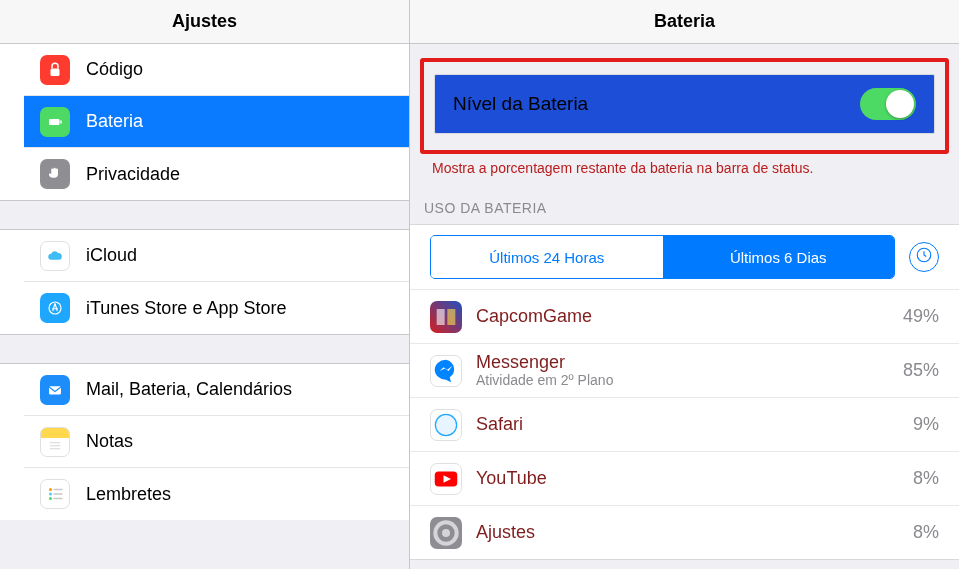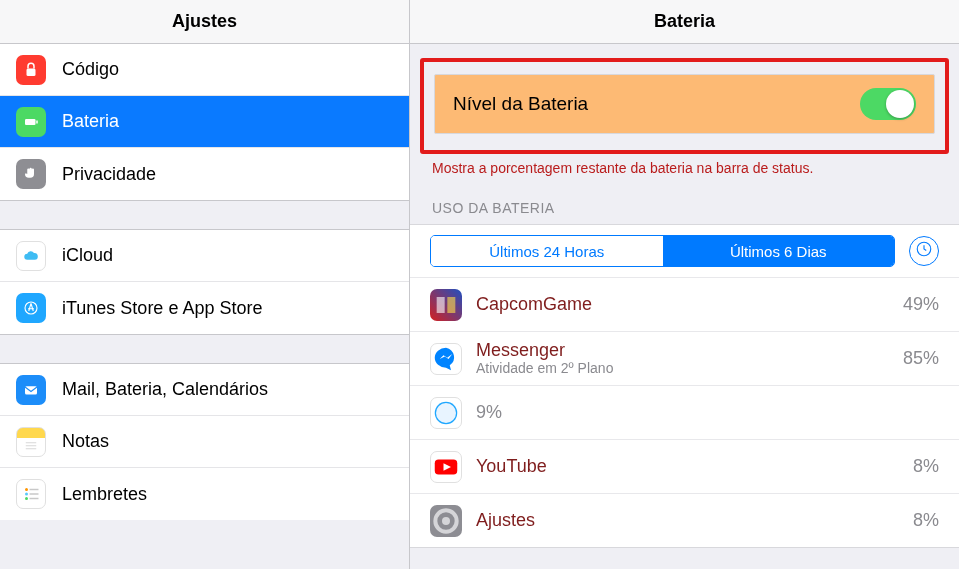--- a/index.html
+++ b/index.html
@@ -2,41 +2,41 @@
 <html><head>
 <meta charset="utf-8">
 <style>
   * { box-sizing: border-box; margin: 0; padding: 0; }
   body { font-family: -apple-system, "Helvetica Neue", Arial, sans-serif; background: #efeff4; width: 959px; height: 569px; overflow: hidden; display: flex; }
   .left-pane { width: 410px; height: 100%; background: #efeff4; border-right: 1px solid #c7c7cb; display: flex; flex-direction: column; }
   .right-pane { flex: 1; height: 100%; background: #efeff4; display: flex; flex-direction: column; position: relative; }
   .pane-header { height: 44px; display: flex; align-items: center; justify-content: center; font-size: 18px; font-weight: 600; color: #000; border-bottom: 1px solid #c7c7cb; background: #f7f7f8; }
   .list { background: #fff; }
   .sep { height: 30px; background: #efeff4; border-top: 1px solid #c7c7cb; border-bottom: 1px solid #c7c7cb; }
-  .row { display: flex; align-items: center; height: 52px; padding: 0 16px; border-bottom: 1px solid #e5e5e8; background: #fff; }
+  .row { display: flex; align-items: center; height: 52px; padding: 0 16px; border-bottom: 1px solid #e5e5e8; background: #fff; margin-left: 24px; }
   .row:last-child { border-bottom: none; }
   .row.selected { background: #0a7aff; color: #fff; }
   .row.selected .label { color: #fff; }
   .ico { width: 30px; height: 30px; border-radius: 7px; display: flex; align-items: center; justify-content: center; margin-right: 16px; flex-shrink: 0; }
   .label { font-size: 18px; color: #000; }
   
   .ico-red { background: #ff3b30; } .ico-green { background: #4cd964; } .ico-gray { background: #8e8e93; } .ico-white { background: #fff; border: 1px solid #e0e0e0; } .ico-notes { background: #fff; border: 1px solid #e0e0e0; } .ico-rem { background: #fff; border: 1px solid #e0e0e0; }
   .ico svg { width: 18px; height: 18px; }
   
   .right-scroll { overflow-y: auto; flex: 1; }
   .highlight-box { margin: 14px 10px 0 10px; border: 4px solid #e21b1b; padding: 12px 10px 16px 10px; border-radius: 3px; position: relative; }
-  .toggle-row { display: flex; align-items: center; justify-content: space-between; background: #fdba74; border: 1px solid #d8d8dc; border-radius: 2px; height: 60px; padding: 12px 18px; margin: 0; }
+  .toggle-row { display: flex; align-items: center; justify-content: space-between; background: #1d4ed8; border: 1px solid #d8d8dc; border-radius: 2px; height: 60px; padding: 12px 18px; margin: 0; }
   .toggle-label { font-size: 19px; color: #000; }
   .toggle { width: 56px; height: 32px; border-radius: 16px; background: #4cd964; position: relative; }
   .toggle .knob { width: 28px; height: 28px; border-radius: 14px; background: #fff; position: absolute; right: 2px; top: 2px; box-shadow: 0 1px 3px rgba(0,0,0,0.3); }
   .help-text { margin: 6px 22px 0 22px; font-size: 14px; color: #b91c1c; }
-  .section-header { margin: 24px 22px 8px 22px; font-size: 14px; color: #8a8a8f; letter-spacing: 0.5px; }
+  .section-header { margin: 24px 22px 8px 14px; font-size: 14px; color: #8a8a8f; letter-spacing: 0.5px; }
   .card { background: #fff; border-top: 1px solid #d8d8dc; border-bottom: 1px solid #d8d8dc; margin: 0; }
   .seg-wrap { display: flex; align-items: center; padding: 10px 20px; gap: 14px; }
-  .seg { display: flex; flex: 1; border: 1px solid #007aff; border-radius: 5px; overflow: hidden; height: 32px; }
+  .seg { display: flex; flex: 1; border: 1px solid #007aff; border-radius: 5px; overflow: hidden; height: 44px; }
   .seg-item { flex: 1; display: flex; align-items: center; justify-content: center; font-size: 15px; color: #007aff; background: #fff; }
   .seg-item.active { background: #007aff; color: #fff; }
   .clock-btn { width: 30px; height: 30px; border: 1px solid #007aff; border-radius: 15px; display: flex; align-items: center; justify-content: center; }
   .clock-btn svg { width: 18px; height: 18px; stroke: #007aff; fill: none; }
   .app-row { display: flex; align-items: center; height: 54px; padding: 0 20px; border-top: 1px solid #e8e8eb; }
   .app-ico { width: 32px; height: 32px; border-radius: 7px; margin-right: 14px; flex-shrink: 0; display: flex; align-items: center; justify-content: center; }
   .app-name { flex: 1; font-size: 18px; color: #7f1d1d; line-height: 1.1; }
   .app-sub { font-size: 14px; color: #8a8a8f; }
   .app-pct { font-size: 18px; color: #8a8a8f; }
 </style>
@@ -196,20 +196,21 @@
 
       <div class="app-row">
         <div class="app-ico" style="background:#fff; border:1px solid #e0e0e0;">
           <svg viewBox="0 0 24 24">
               <circle cx="12" cy="12" r="9" fill="#1fa7ff"></circle>
               <circle cx="12" cy="12" r="8" fill="#e8f4ff"></circle>
               <path d="M12 12 L17 7 L12 12 L7 17 z" fill="#ff3b30"></path>
               <path d="M12 12 L7 7 L12 12 L17 17 z" fill="#fff"></path>
             </svg>
         </div>
+        <div class="app-name">Safari</div>
         <div class="app-pct">9%</div>
       </div>
 
       <div class="app-row">
         <div class="app-ico" style="background:#fff; border:1px solid #e0e0e0;">
           <svg viewBox="0 0 24 24">
               <rect x="3" y="6" width="18" height="12" rx="3" fill="#ff0000"></rect>
               <path d="M10 9 L16 12 L10 15 z" fill="#fff"></path>
             </svg>
         </div>

